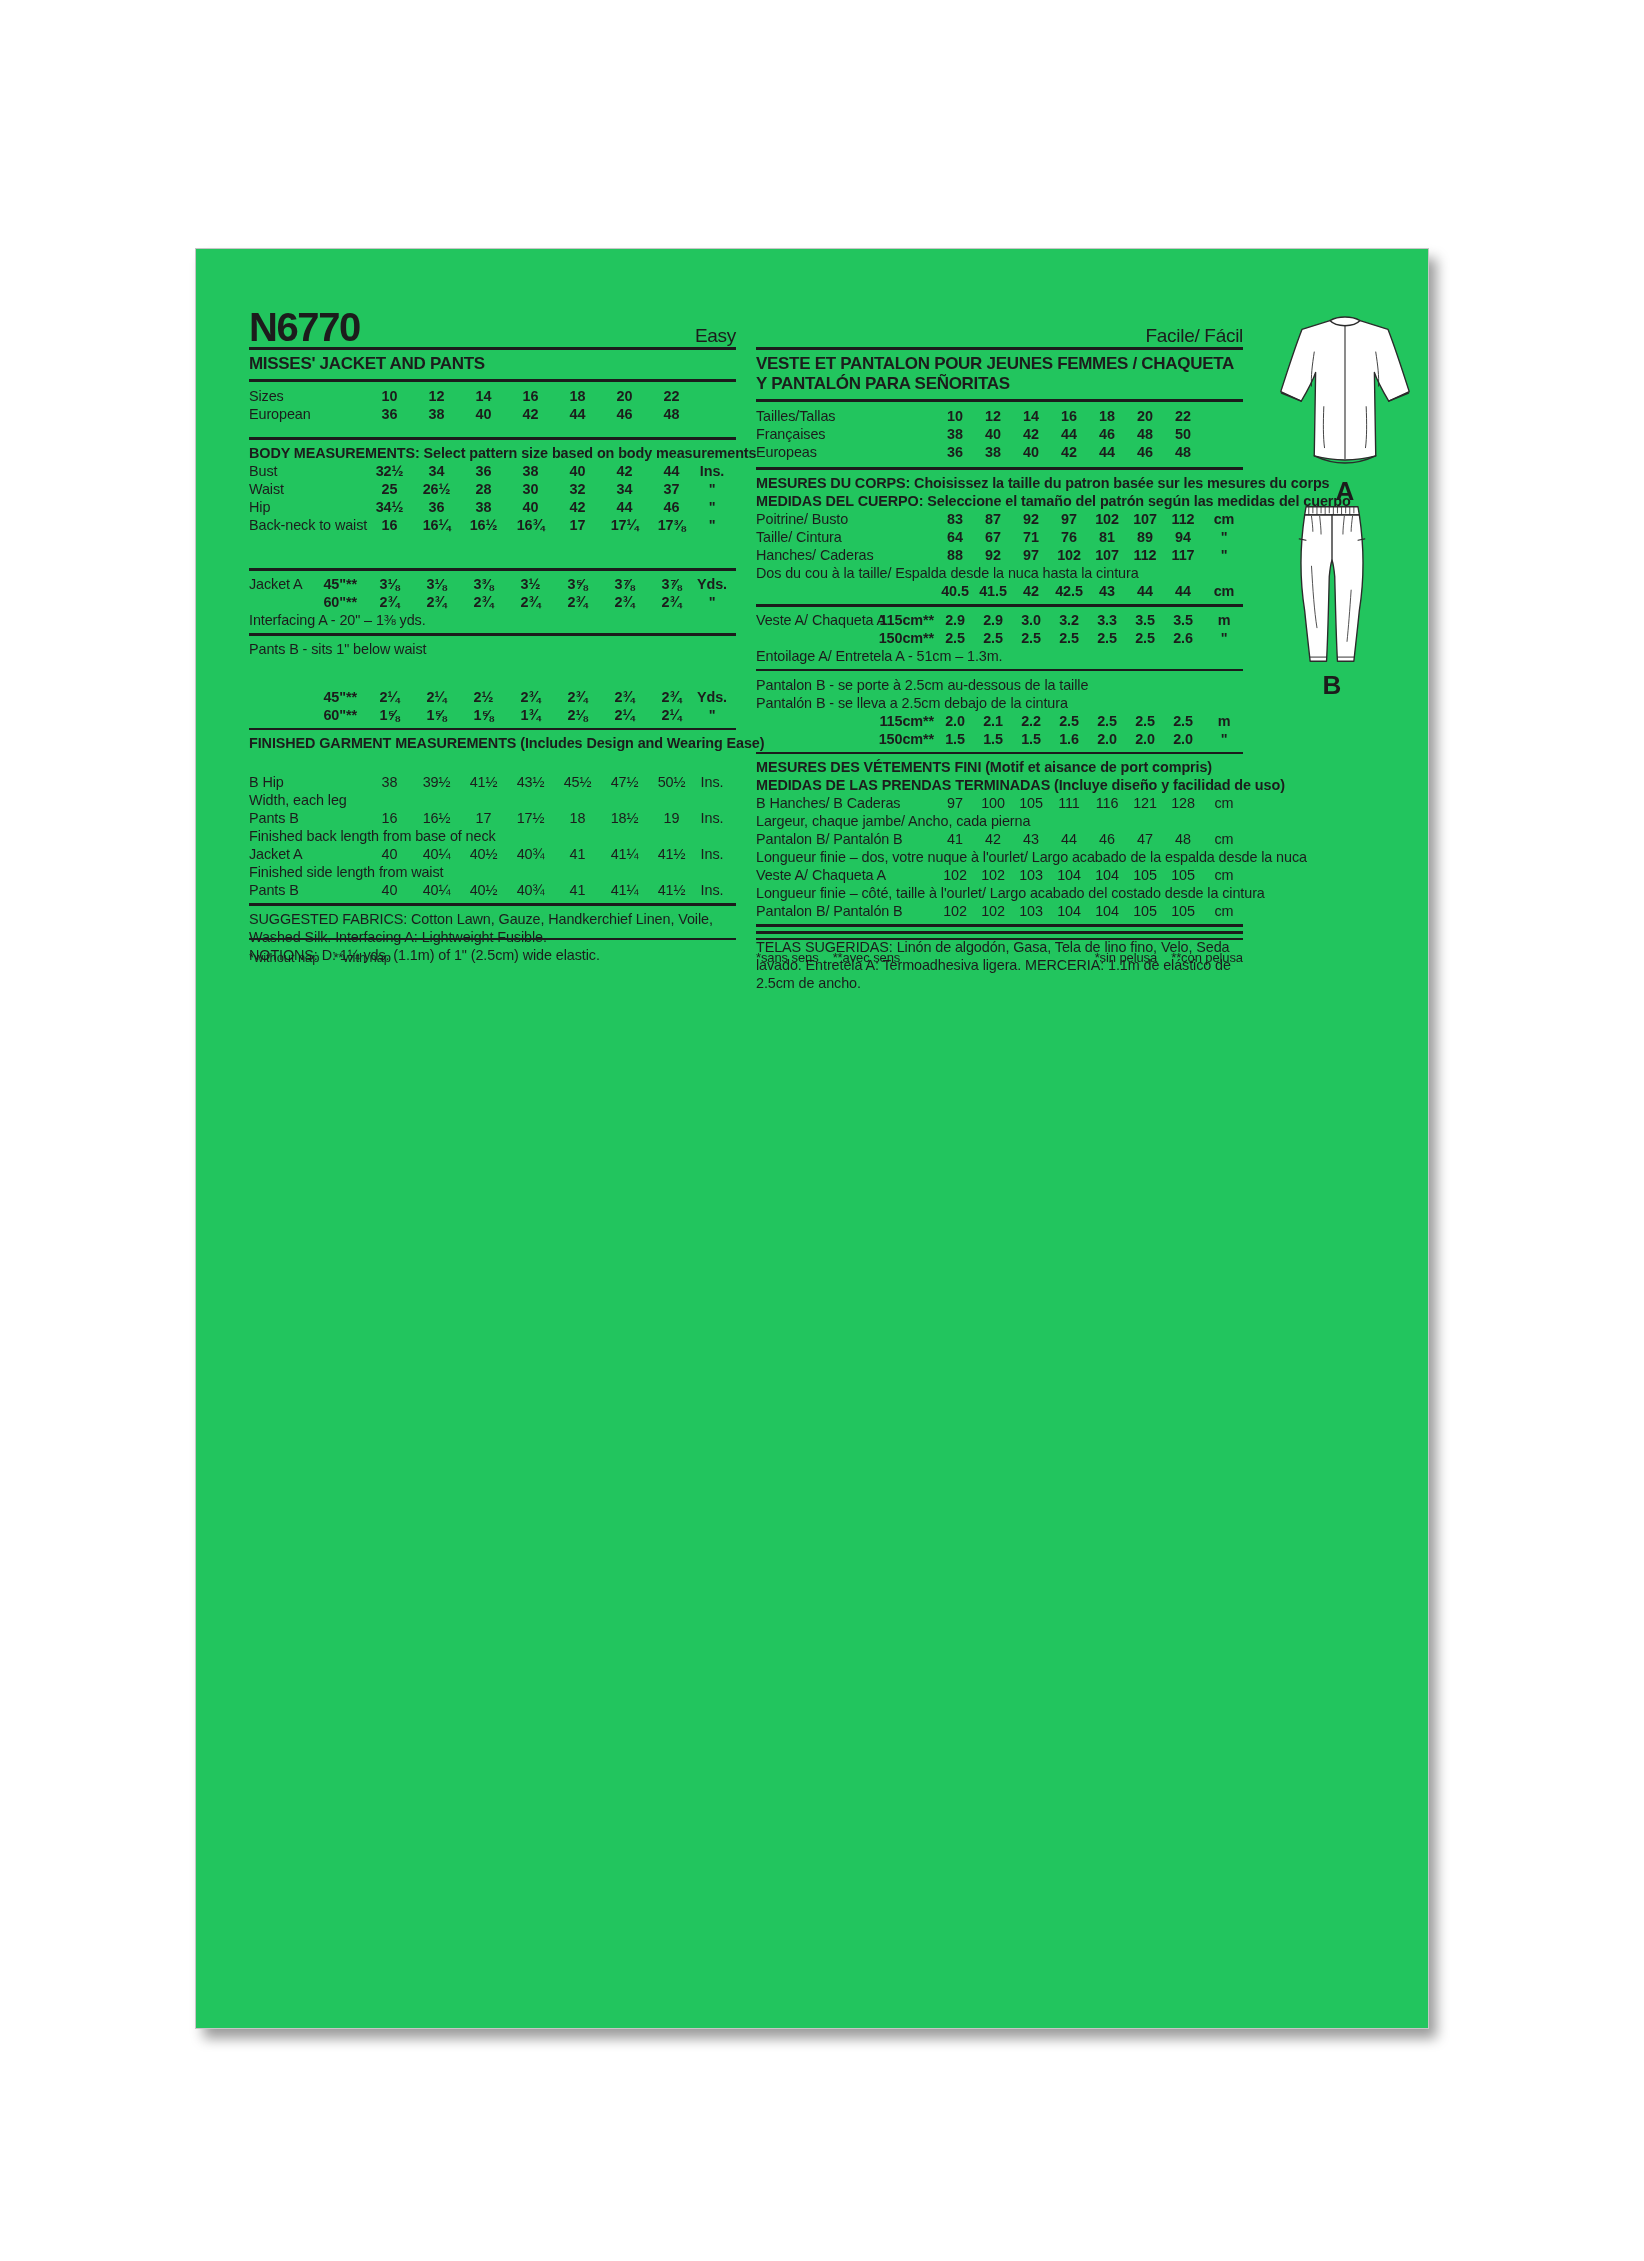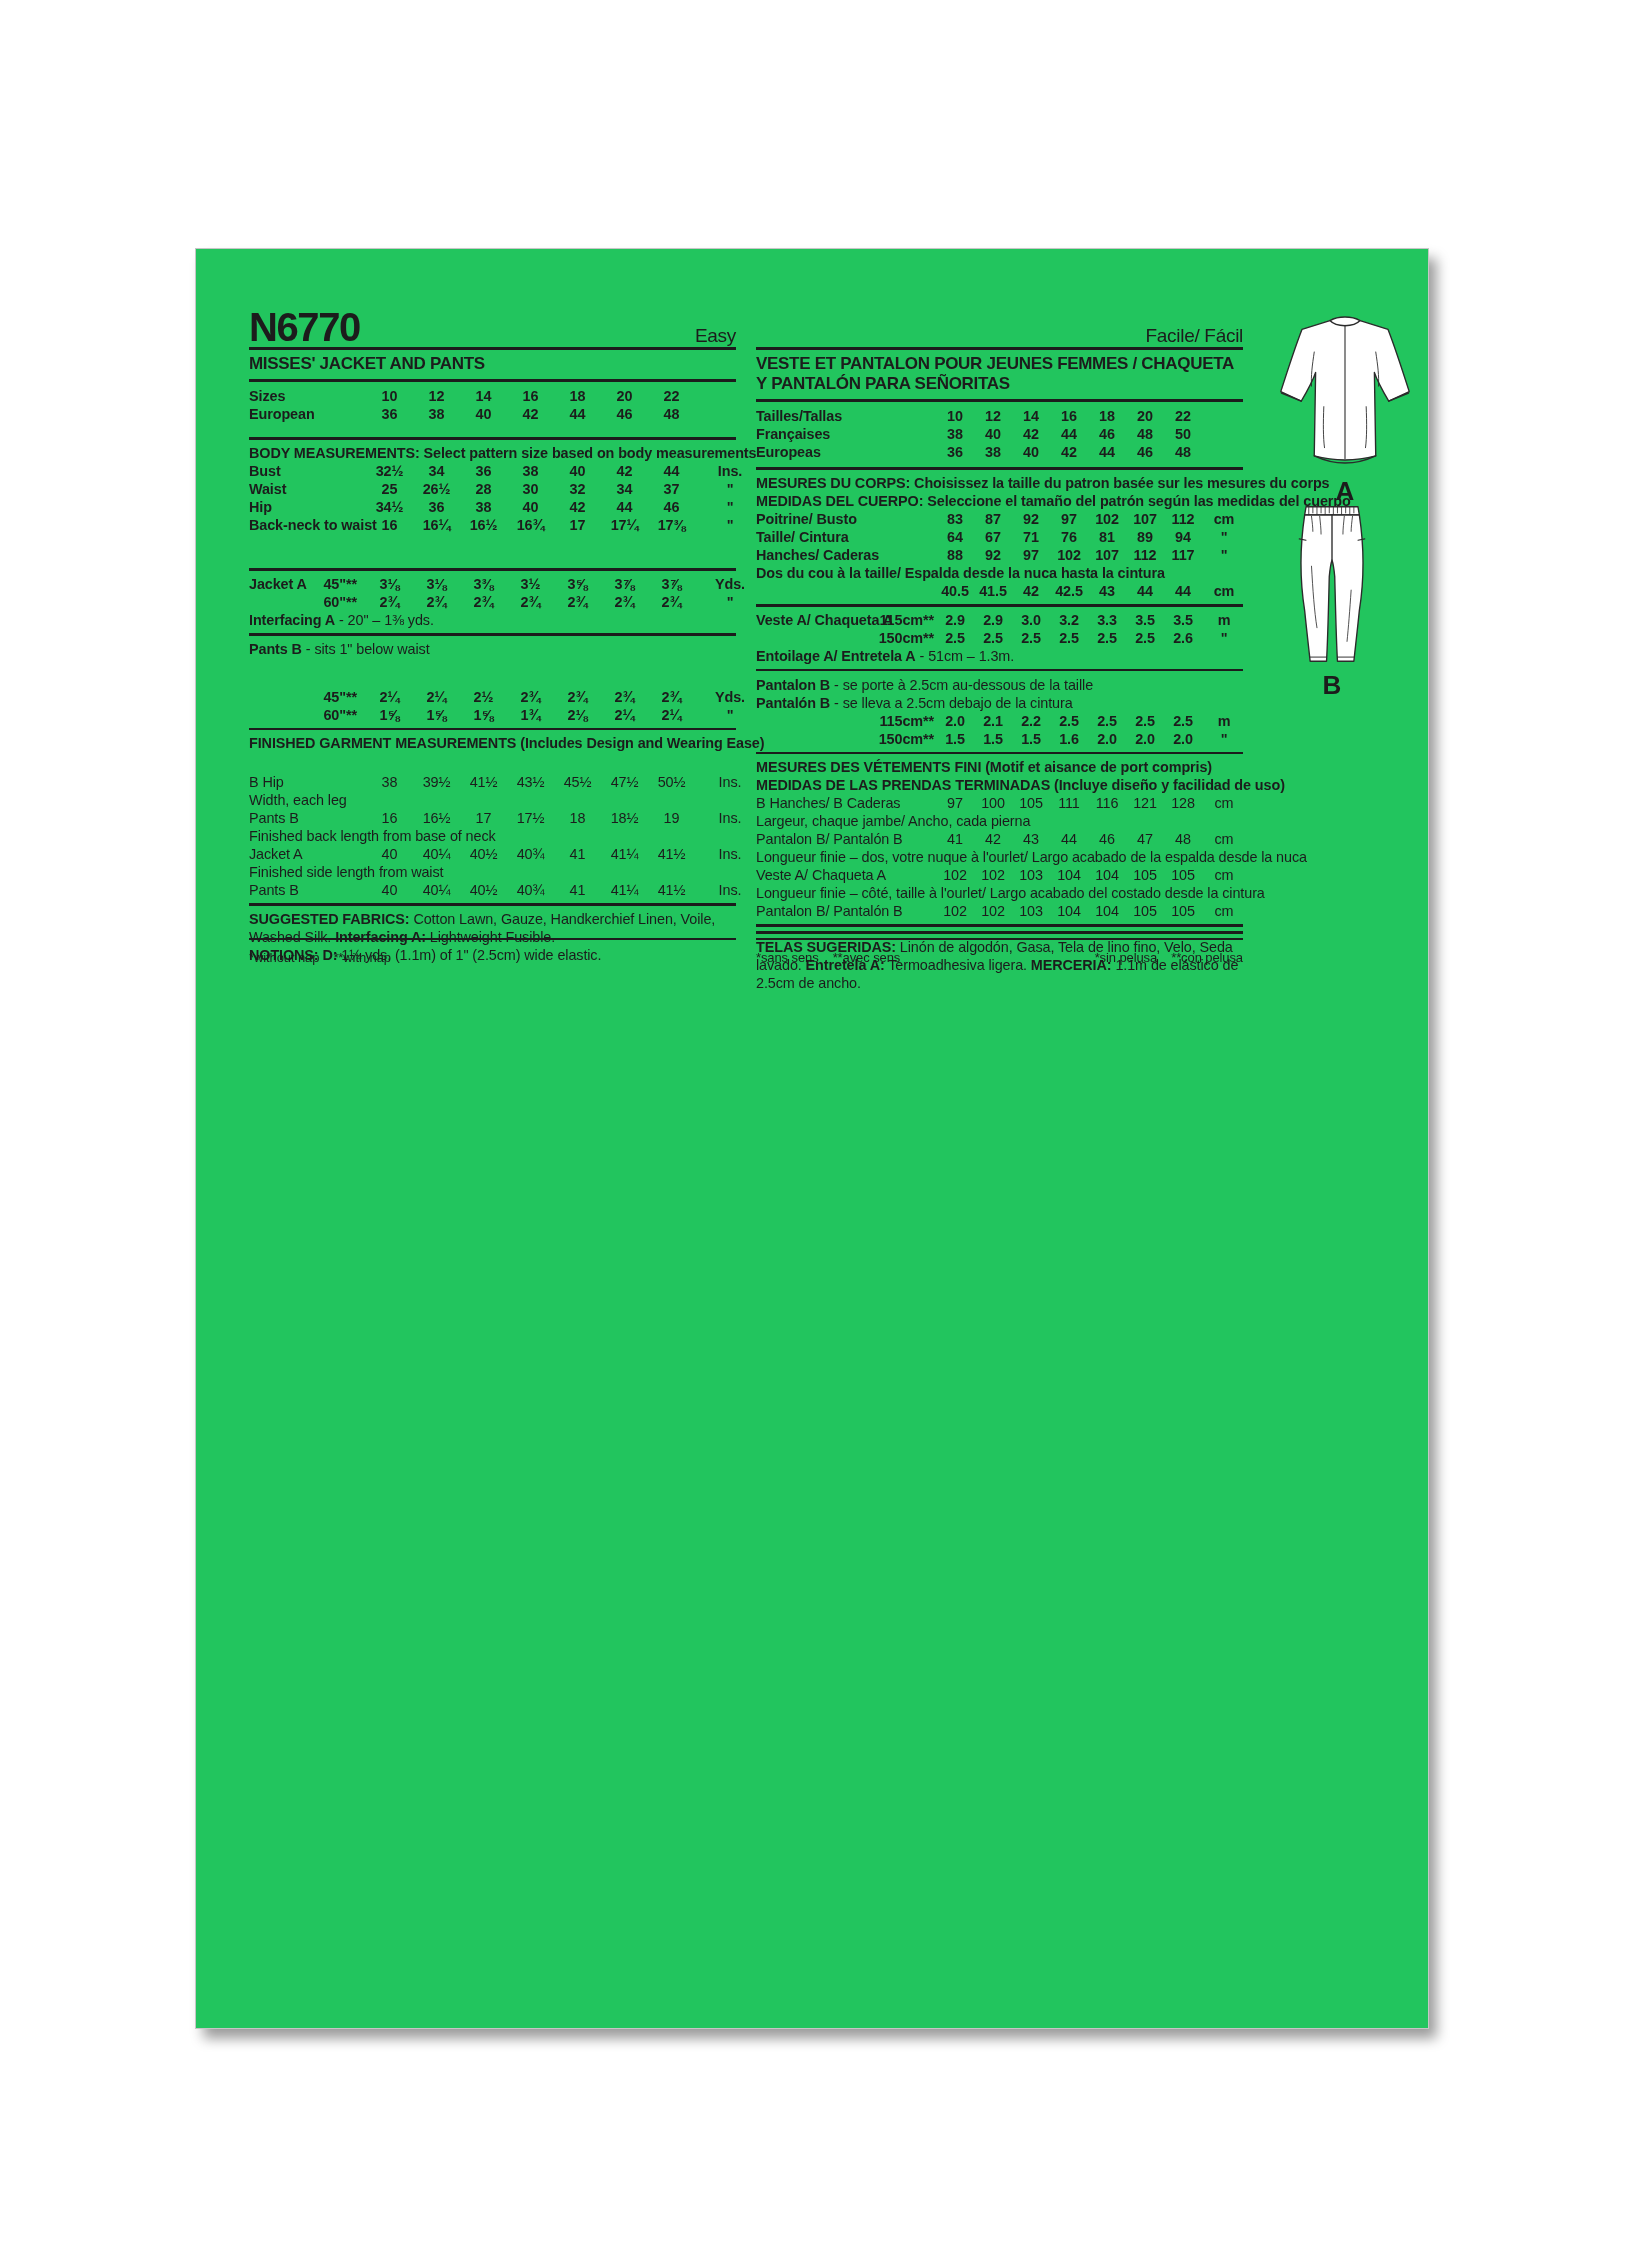--- a/index.html
+++ b/index.html
@@ -24,29 +24,29 @@
 
   .rule{height:2.7px;background:#1c1c1c;}
   .rule-thin{height:2.1px;background:#1c1c1c;}
   .mt6{margin-top:4.1px;}
   .mb6{margin-bottom:4.1px;} .mb8{margin-bottom:5.5px;}
 
   .trow{font-size:17px;font-weight:bold;letter-spacing:-0.3px;padding:4.8px 0 4.8px 0;}
 
   .mrow{position:relative;height:18px;font-size:14.4px;line-height:18px;letter-spacing:-0.1px;}
   .mrow .lbl{position:absolute;left:0;white-space:nowrap;}
-  .b{font-weight:bold;}
+  .b{font-weight:normal;}
   .shead{font-size:14.4px;line-height:18px;font-weight:bold;letter-spacing:-0.1px;white-space:nowrap;}
   .flow{font-size:14.4px;line-height:18px;letter-spacing:-0.1px;}
 
   
   .col-left .sub{position:absolute;left:60px;width:48px;text-align:right;white-space:nowrap;}
   .col-left .vals{position:absolute;left:117px;top:0;white-space:nowrap;}
   .col-left .vals .val{display:inline-block;width:47px;text-align:center;}
-  .col-left .unit{position:absolute;left:460px;width:42px;text-align:center;}
+  .col-left .unit{position:absolute;left:442px;width:42px;text-align:center;}
   
   .col-right .sub{position:absolute;left:103px;width:75px;text-align:right;white-space:nowrap;}
   .col-right .vals{position:absolute;left:180px;top:0;white-space:nowrap;}
   .col-right .vals .val{display:inline-block;width:38px;text-align:center;}
   .col-right .unit{position:absolute;left:450px;width:36px;text-align:center;}
 
   .valbold .vals,.valbold .unit,.valbold .sub{font-weight:bold;}
 
   .gap8{height:5.5px;} .gap20{height:13.7px;}
   .gap30{height:20.6px;} .gap44{height:30px;} .gap50{height:34px;}

